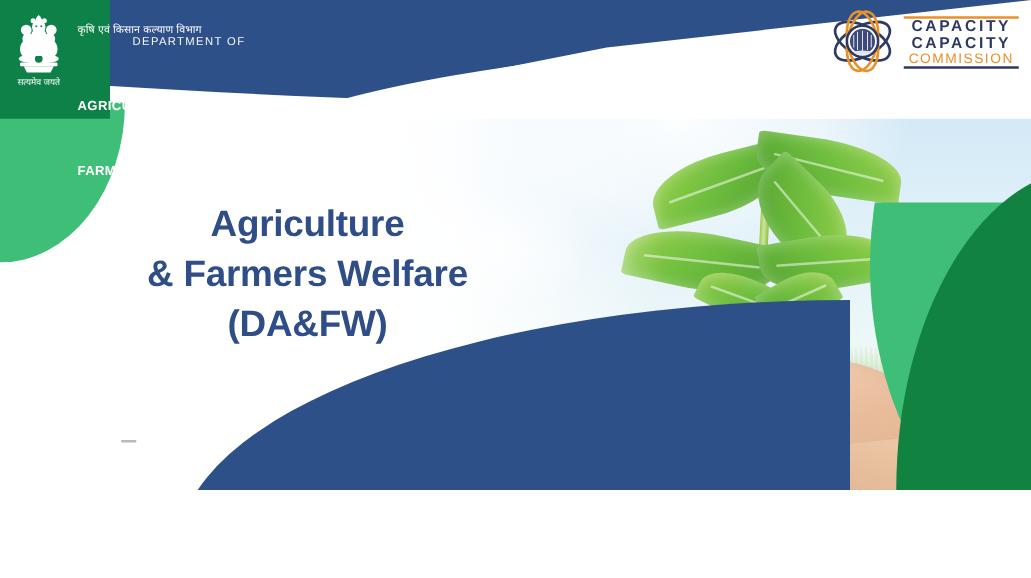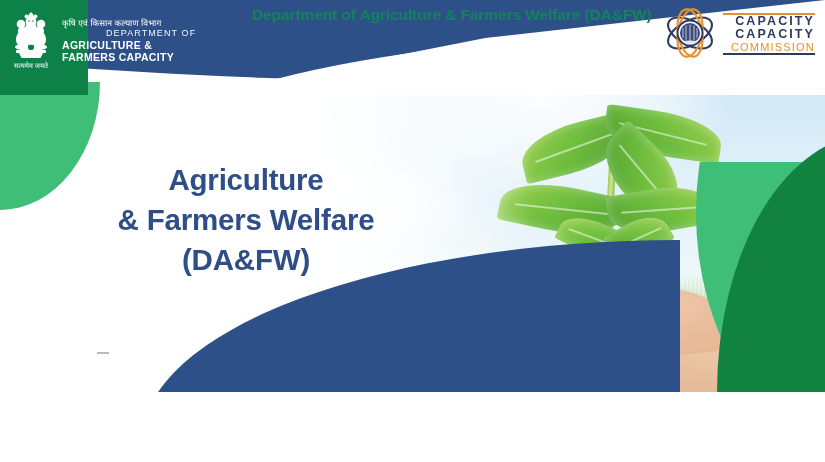--- a/index.html
+++ b/index.html
@@ -273,20 +273,21 @@
     letter-spacing: 1.1px;
     opacity: .95;
     white-space: nowrap;
     padding-left: 44px;
   }
   .wm-main {
     font-size: 10.5px;
     font-weight: bold;
     letter-spacing: .3px;
     white-space: nowrap;
+    margin-top: 40px;
   }
 
   
   .hdr-title {
     position: absolute;
     left: 252px; top: 6px;
     z-index: 12;
     font-size: 15.5px;
     font-weight: bold;
     color: #12835a;
@@ -300,21 +301,21 @@
     right: 10px; top: 6px;
     z-index: 12;
     display: flex;
     align-items: center;
     gap: 6px;
   }
   .cbc-mark { width: 54px; height: 54px; flex: 0 0 54px; }
   .cbc-text {
     color: #2e3a63;
     line-height: 1.08;
-    text-align: right;
+    text-align: center;
     padding-top: 2px;
   }
   .cbc-rule-top, .cbc-rule-bot {
     height: 2px;
     background: #e8912a;
     width: 92px;
   }
   .cbc-rule-bot { background: #2e3a63; }
   .cbc-l1, .cbc-l2 {
     font-size: 12.5px;
@@ -454,21 +455,20 @@
       </svg>
     </div>
     <div class="wordmark">
       <div class="wm-hi">कृषि एवं किसान कल्याण विभाग</div>
       <div class="wm-dept">DEPARTMENT OF</div>
       <div class="wm-main">AGRICULTURE &amp;</div>
       <div class="wm-main">FARMERS CAPACITY</div>
     </div>
   </div>
 
-  <div class="hdr-title">Department of Agriculture &amp; Farmers Welfare (DA&amp;FW)</div>
 
   <div class="cbc">
     <div class="cbc-mark">
       <svg viewBox="0 0 54 54" width="54" height="54" aria-hidden="true">
         <g fill="none" stroke-width="2.1">
           <ellipse cx="27" cy="27" rx="24" ry="12" stroke="#2e3a63" transform="rotate(28 27 27)"></ellipse>
           <ellipse cx="27" cy="27" rx="24" ry="12" stroke="#2e3a63" transform="rotate(-28 27 27)"></ellipse>
           <ellipse cx="27" cy="27" rx="24" ry="12" stroke="#e8912a" transform="rotate(80 27 27)"></ellipse>
           <ellipse cx="27" cy="27" rx="24" ry="12" stroke="#e8912a" transform="rotate(-80 27 27)"></ellipse>
         </g>

